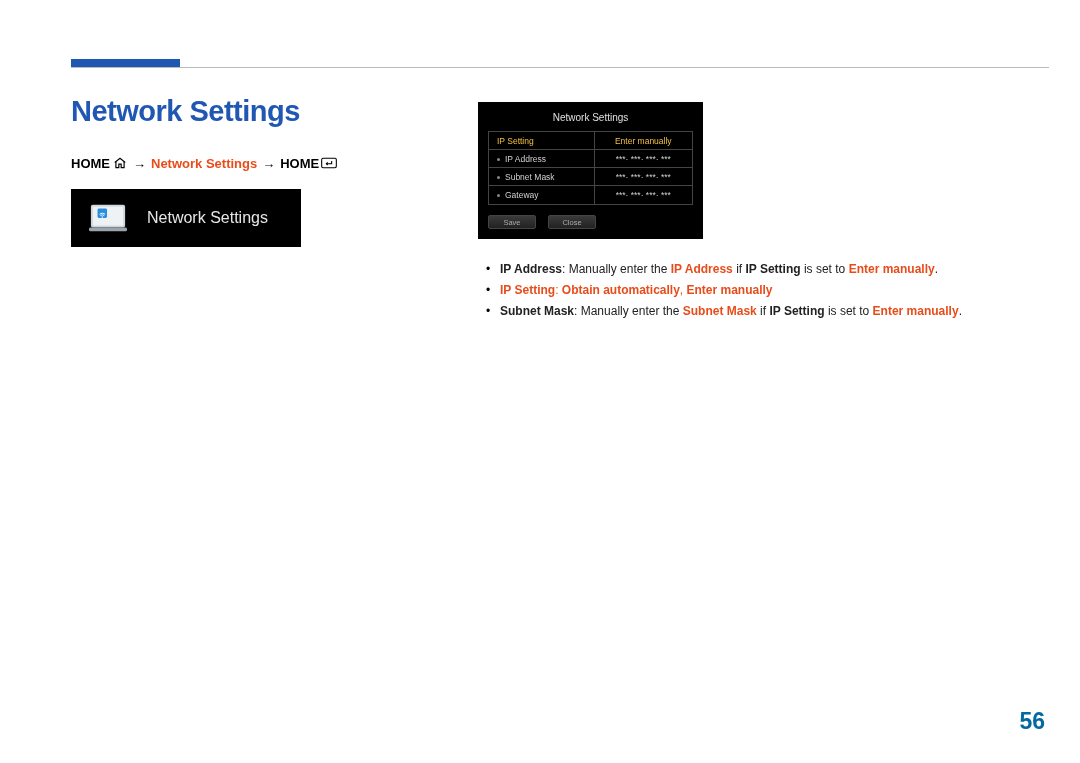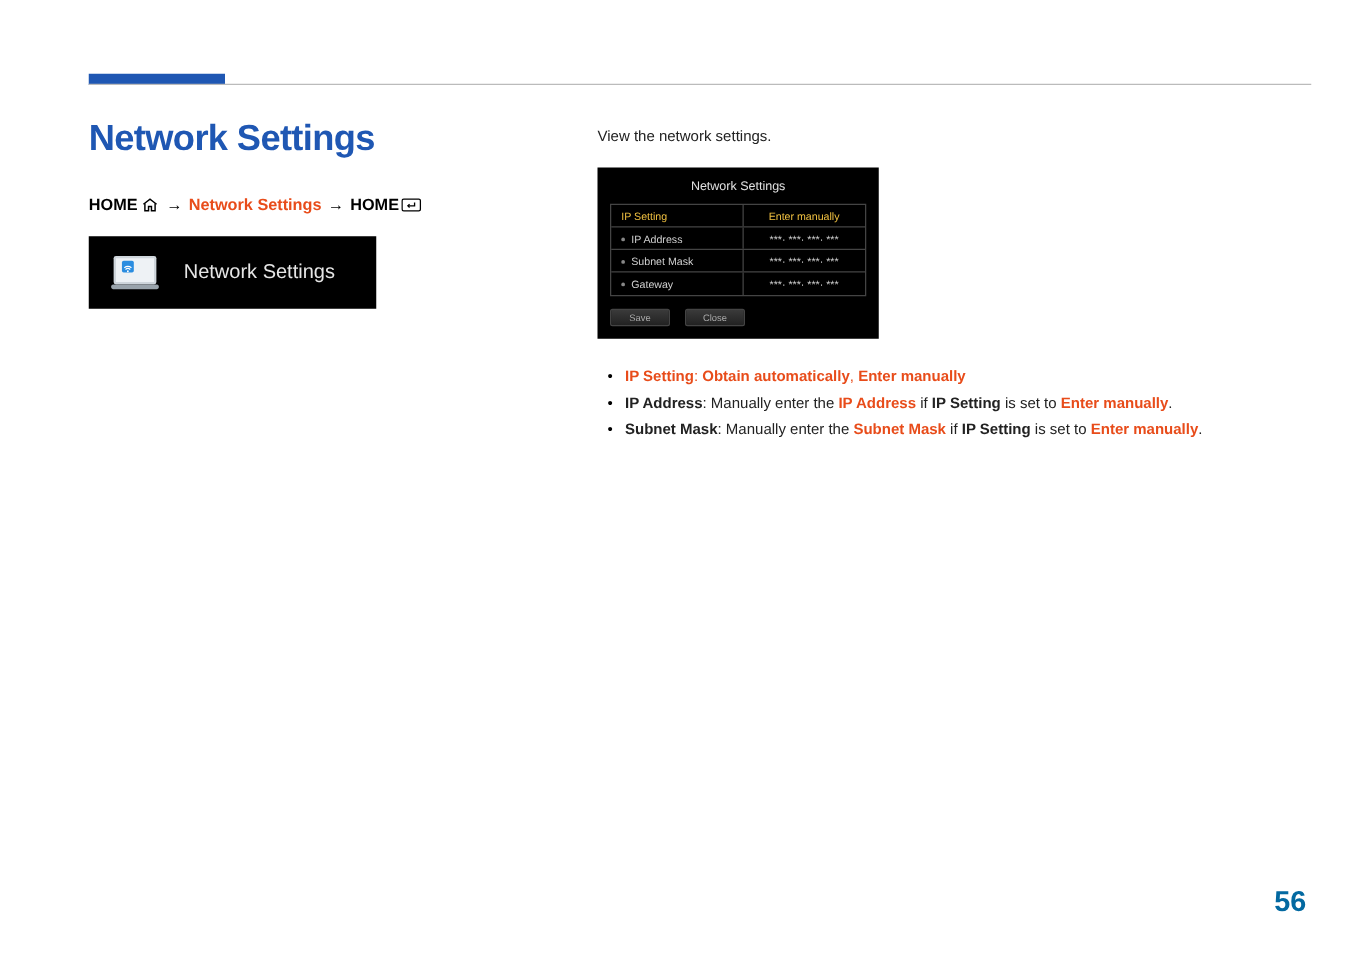--- a/index.html
+++ b/index.html
@@ -47,21 +47,21 @@
     color: #1f57b3;
     font-size: 29px;
     font-weight: 600;
     letter-spacing: -0.5px;
     margin-bottom: 28px;
   }
   .breadcrumb {
     font-size: 13px;
     font-weight: 700;
     display: flex;
-    align-items: center;
+    align-items: flex-start;
     flex-wrap: wrap;
     gap: 2px;
     margin-bottom: 18px;
   }
   .breadcrumb .arr { margin: 0 3px; font-weight: 400; }
   .red { color: #e84c1a; }
   .black { color: #000; }
   .icon-inline {
     display: inline-flex;
     align-items: center;
@@ -233,21 +233,20 @@
           <circle cx="18" cy="19" r="0.8" fill="#fff"></circle>
         </svg>
       </span>
       <span class="tile-label">Network Settings</span>
     </div>
 
   </div>
 
   <div class="col-right">
 
-    <div class="intro">View the network settings.</div>
 
     <div class="osd">
       <div class="osd-title">Network Settings</div>
       <div class="osd-table">
         <div class="osd-row hl">
           <div class="osd-cell-l">IP Setting</div>
           <div class="osd-cell-r">Enter manually</div>
         </div>
         <div class="osd-row">
           <div class="osd-cell-l"><span class="osd-dot"></span><span>IP Address</span></div>
@@ -263,24 +262,24 @@
         </div>
       </div>
       <div class="osd-buttons">
         <div class="osd-btn">Save</div>
         <div class="osd-btn">Close</div>
       </div>
     </div>
 
     <ul class="bullets">
       <li>
-        <span class="b red">IP Setting</span><span class="red">: </span><span class="b red">Obtain automatically</span><span class="red">, </span><span class="b red">Enter manually</span>
+        <span class="b">IP Address</span><span>: Manually enter the </span><span class="b red">IP Address</span><span> if </span><span class="b">IP Setting</span><span> is set to </span><span class="b red">Enter manually</span><span>.</span>
       </li>
       <li>
-        <span class="b">IP Address</span><span>: Manually enter the </span><span class="b red">IP Address</span><span> if </span><span class="b">IP Setting</span><span> is set to </span><span class="b red">Enter manually</span><span>.</span>
+        <span class="b red">IP Setting</span><span class="red">: </span><span class="b red">Obtain automatically</span><span class="red">, </span><span class="b red">Enter manually</span>
       </li>
       <li>
         <span class="b">Subnet Mask</span><span>: Manually enter the </span><span class="b red">Subnet Mask</span><span> if </span><span class="b">IP Setting</span><span> is set to </span><span class="b red">Enter manually</span><span>.</span>
       </li>
     </ul>
   </div>
 
   <div class="page-num">56</div>
 </div>
 

